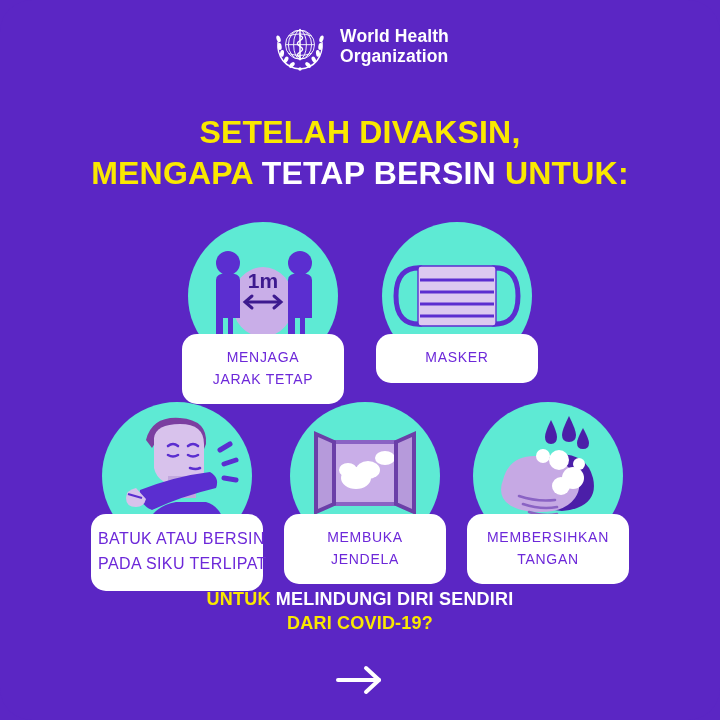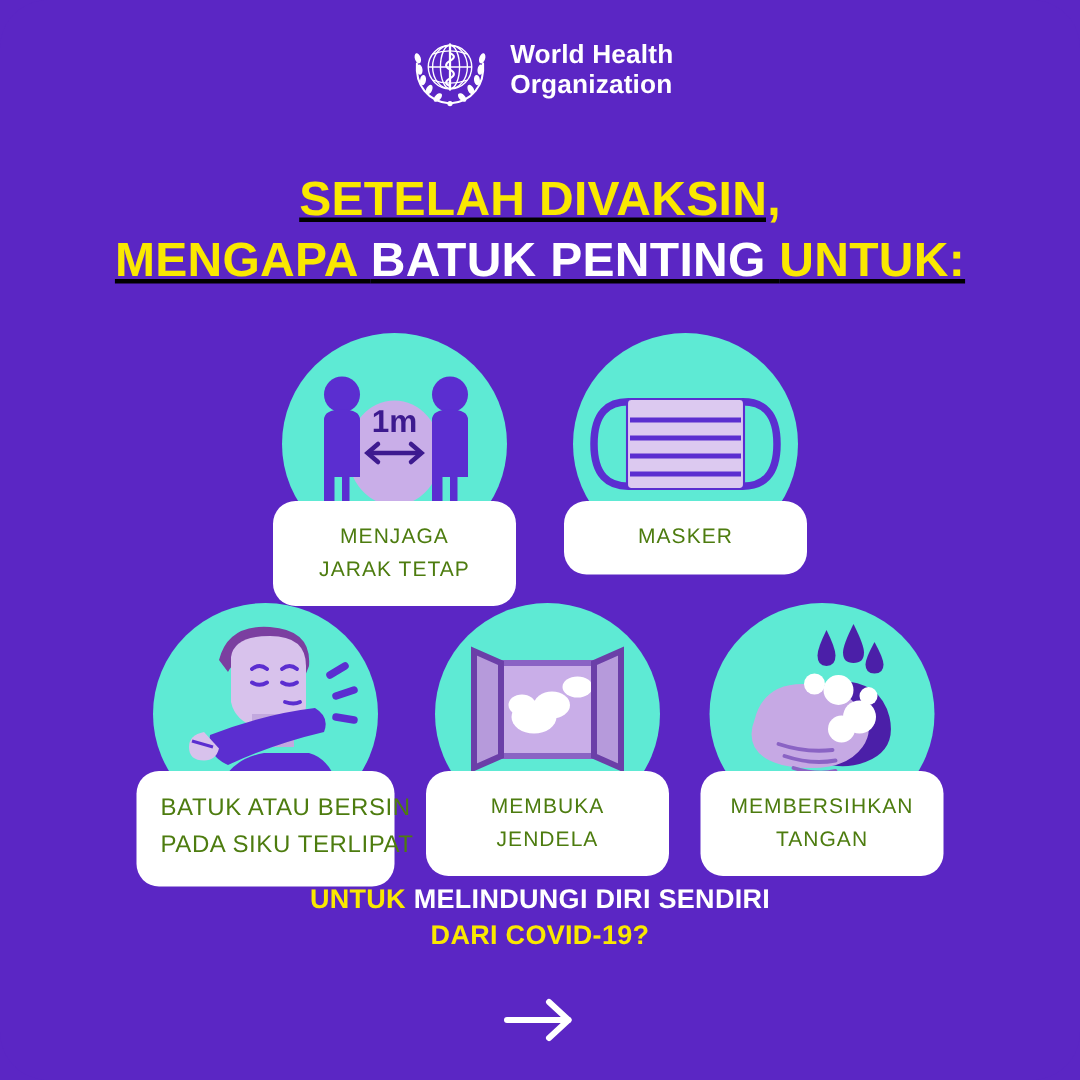--- a/index.html
+++ b/index.html
@@ -19,21 +19,21 @@
   }
   .who-emblem { width:58px; height:58px; flex:0 0 auto; }
   .who-text {
     color:#ffffff; font-weight:bold; font-size:17.5px; line-height:1.13;
     letter-spacing:0.1px; text-align:left;
   }
 
   
   .headline {
     position:absolute; top:112px; left:0; width:720px; text-align:center;
-    font-weight:bold; font-size:32px; line-height:1.28; letter-spacing:0.2px;text-decoration:underline;
+    font-weight:bold; font-size:32px; line-height:1.28; letter-spacing:0.2px;
   }
   .y { color:#FAE800; }
   .w { color:#FFFFFF; }
 
   
   .row { position:absolute; left:0; width:720px; display:flex; justify-content:center; }
   .row-1 { top:222px; gap:32px; }
   .row-2 { top:402px; gap:21px; }
 
   .card { position:relative; width:162px; }
@@ -44,22 +44,22 @@
     position:relative; margin:0 auto; width:150px; height:148px;
     background:#5eead4; border-radius:50%;
     display:flex; align-items:center; justify-content:center;
   }
   .card.wide .blob { width:150px; }
 
   
   .label {
     position:relative; margin:-36px auto 0; z-index:3;
     background:#FFFFFF; border-radius:15px;
-    padding:13px 16px 14px; text-align:center;
-    color:#4d7c0f; font-size:14px; line-height:1.55; letter-spacing:0.7px;
+    padding:13px 7px 14px; text-align:center;
+    color:#6d28d9; font-size:14px; line-height:1.55; letter-spacing:0.7px;
     box-shadow:0 0 0 0 rgba(0,0,0,0);
     width:162px;
   }
   .card.wide .label { width:172px; font-size:16px; letter-spacing:0.4px; }
   .label span { display:block; white-space:nowrap; }
 
   
   .footer {
     position:absolute; top:588px; left:0; width:720px; text-align:center;
     font-weight:bold; font-size:18px; line-height:1.33; letter-spacing:0.2px;
@@ -109,21 +109,21 @@
       <div>World Health</div>
       <div>Organization</div>
     </div>
   </div>
 
   <div class="headline">
     <div>
       <span class="y">SETELAH DIVAKSIN,</span>
     </div>
     <div>
-      <span class="y">MENGAPA </span><span class="w">BATUK PENTING </span><span class="y">UNTUK:</span>
+      <span class="y">MENGAPA </span><span class="w">TETAP BERSIN </span><span class="y">UNTUK:</span>
     </div>
   </div>
 
   <div class="row row-1">
 
     <div class="card">
       <div class="blob">
         <svg viewBox="0 0 150 148" width="150" height="148">
           <defs>
               <clipPath id="c1">

